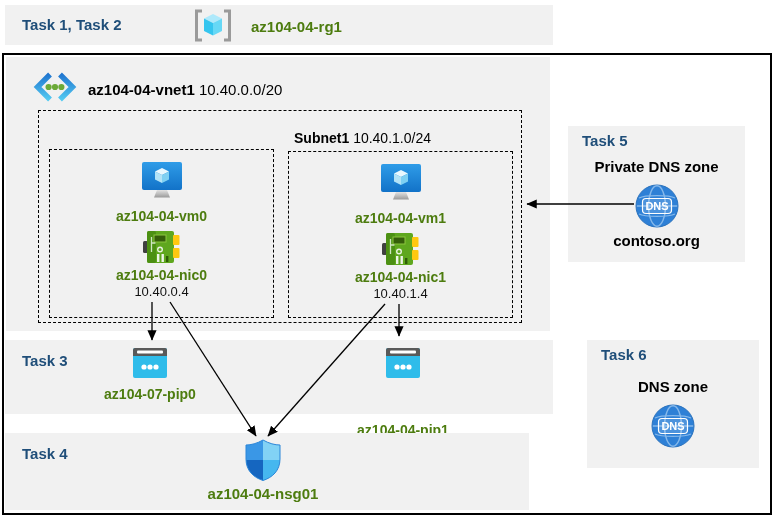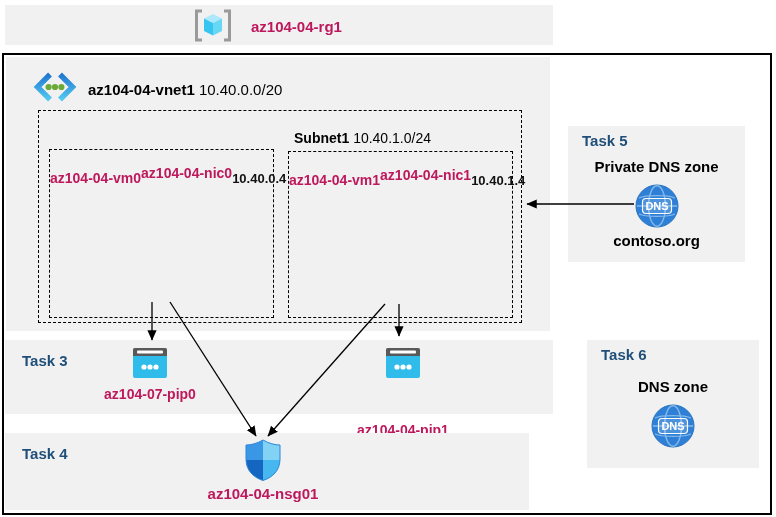--- a/index.html
+++ b/index.html
@@ -18,35 +18,35 @@
     color:var(--task-label,#1f4e79); white-space:nowrap;
   }
   .dashed {
     position:absolute; border:1.4px dashed #000; box-sizing:border-box;
     background:transparent;
   }
   .subnet-label { position:absolute; font-size:14px; color:#000; white-space:nowrap; }
   .subnet-label b { font-weight:700; }
   .vnet-title { position:absolute; font-size:15px; color:#000; white-space:nowrap; }
   .vnet-title b { font-weight:700; }
-  .res-label { font-weight:700; font-size:14px; color:#be185d; white-space:nowrap; }
+  .res-label { font-weight:700; font-size:14px; color:#4d7c0f; white-space:nowrap; }
   .ip-label { font-size:13px; color:#111; white-space:nowrap; }
   .col {
     position:absolute; display:flex; flex-direction:column; align-items:center;
   }
   .subnet-inner {
-    position:absolute; display:flex; flex-direction:row; align-items:flex-start;
+    position:absolute; display:flex; flex-direction:column; align-items:center;
     border:1.4px dashed #000; box-sizing:border-box; padding-top:12px;
   }
   .ctr-text { position:absolute; left:0; width:100%; text-align:center;
     font-weight:700; font-size:15px; color:#000; }
   .icon { display:block; }
   .arrows { position:absolute; left:0; top:0; pointer-events:none; }
   .mt8 { margin-top:8px; } .mt6 { margin-top:6px; } .mt3 { margin-top:3px; }
-  .mt4 { margin-top:4px; } .mt0 { margin-top:9px;font-weight:bold; }
+  .mt4 { margin-top:4px; } .mt0 { margin-top:1px; }
 </style>
 </head>
 <body>
 
 <div class="stage">
 
   <svg width="0" height="0" style="position:absolute" aria-hidden="true">
     <defs>
       <linearGradient id="vmscr" x1="0" y1="0" x2="0" y2="1">
         <stop offset="0" stop-color="#2f9ce8"></stop>
@@ -63,20 +63,21 @@
       <clipPath id="shieldclip">
         <path d="M18,1 C24,4.5 30,6 35,6 L35,20 C35,31.5 27.5,38.5 18,41.5 C8.5,38.5 1,31.5 1,20 L1,6 C6,6 12,4.5 18,1 Z"></path>
       </clipPath>
       <marker id="arrhead" markerWidth="9" markerHeight="8" refX="7.5" refY="3.5" orient="auto">
         <path d="M0,0 L8,3.5 L0,7 Z" fill="#000"></path>
       </marker>
     </defs>
   </svg>
 
   <div class="panel" style="left:5px; top:5px; width:548px; height:40px;">
+    <div class="task-label" style="left:17px; top:11px;">Task 1, Task 2</div>
     <svg class="icon" style="position:absolute; left:188px; top:4px;" width="40" height="33" viewBox="0 0 40 33">
       <path d="M9,2 H3.5 V31 H9" stroke="#9a9a9a" stroke-width="3" fill="none"></path>
       <path d="M31,2 H36.5 V31 H31" stroke="#9a9a9a" stroke-width="3" fill="none"></path>
       <polygon points="20,5 29,9.5 20,14 11,9.5" fill="#aee9fb"></polygon>
       <polygon points="11,9.5 20,14 20,26.5 11,22" fill="#35c5ef"></polygon>
       <polygon points="29,9.5 20,14 20,26.5 29,22" fill="#66d8f6"></polygon>
     </svg>
     <div class="res-label" style="position:absolute; left:246px; top:13px; font-size:15px;">az104-04-rg1</div>
   </div>
 

